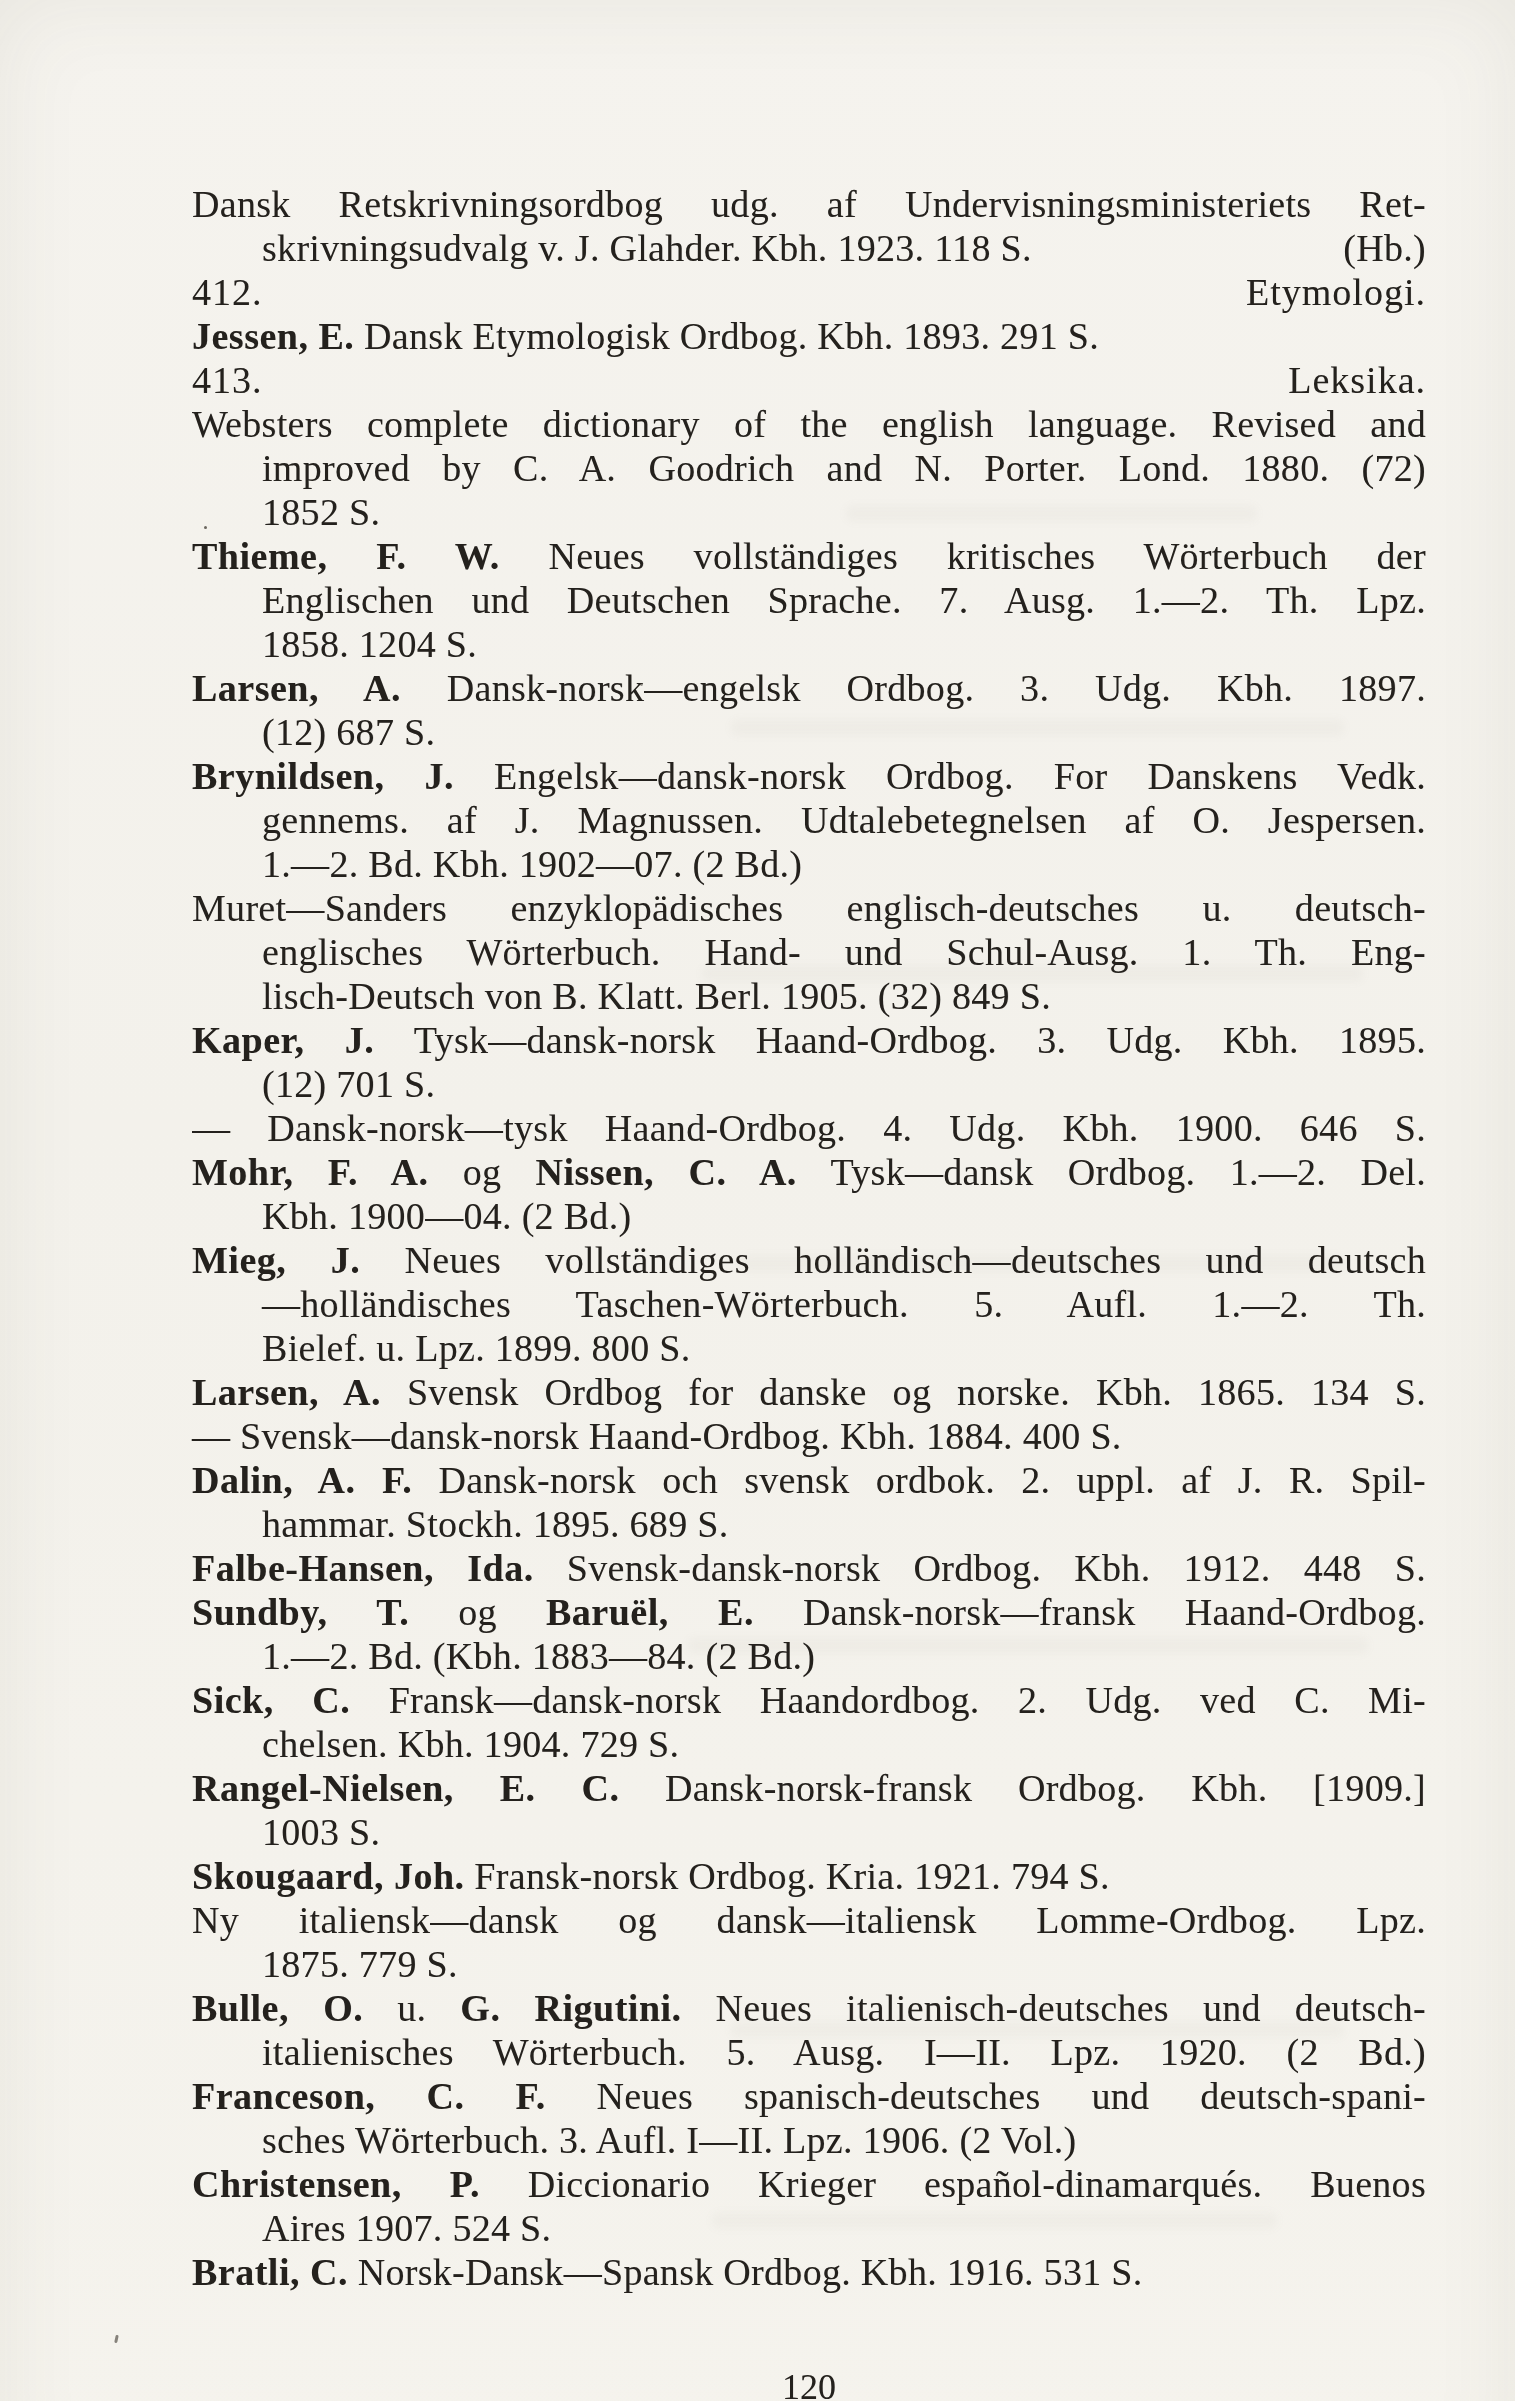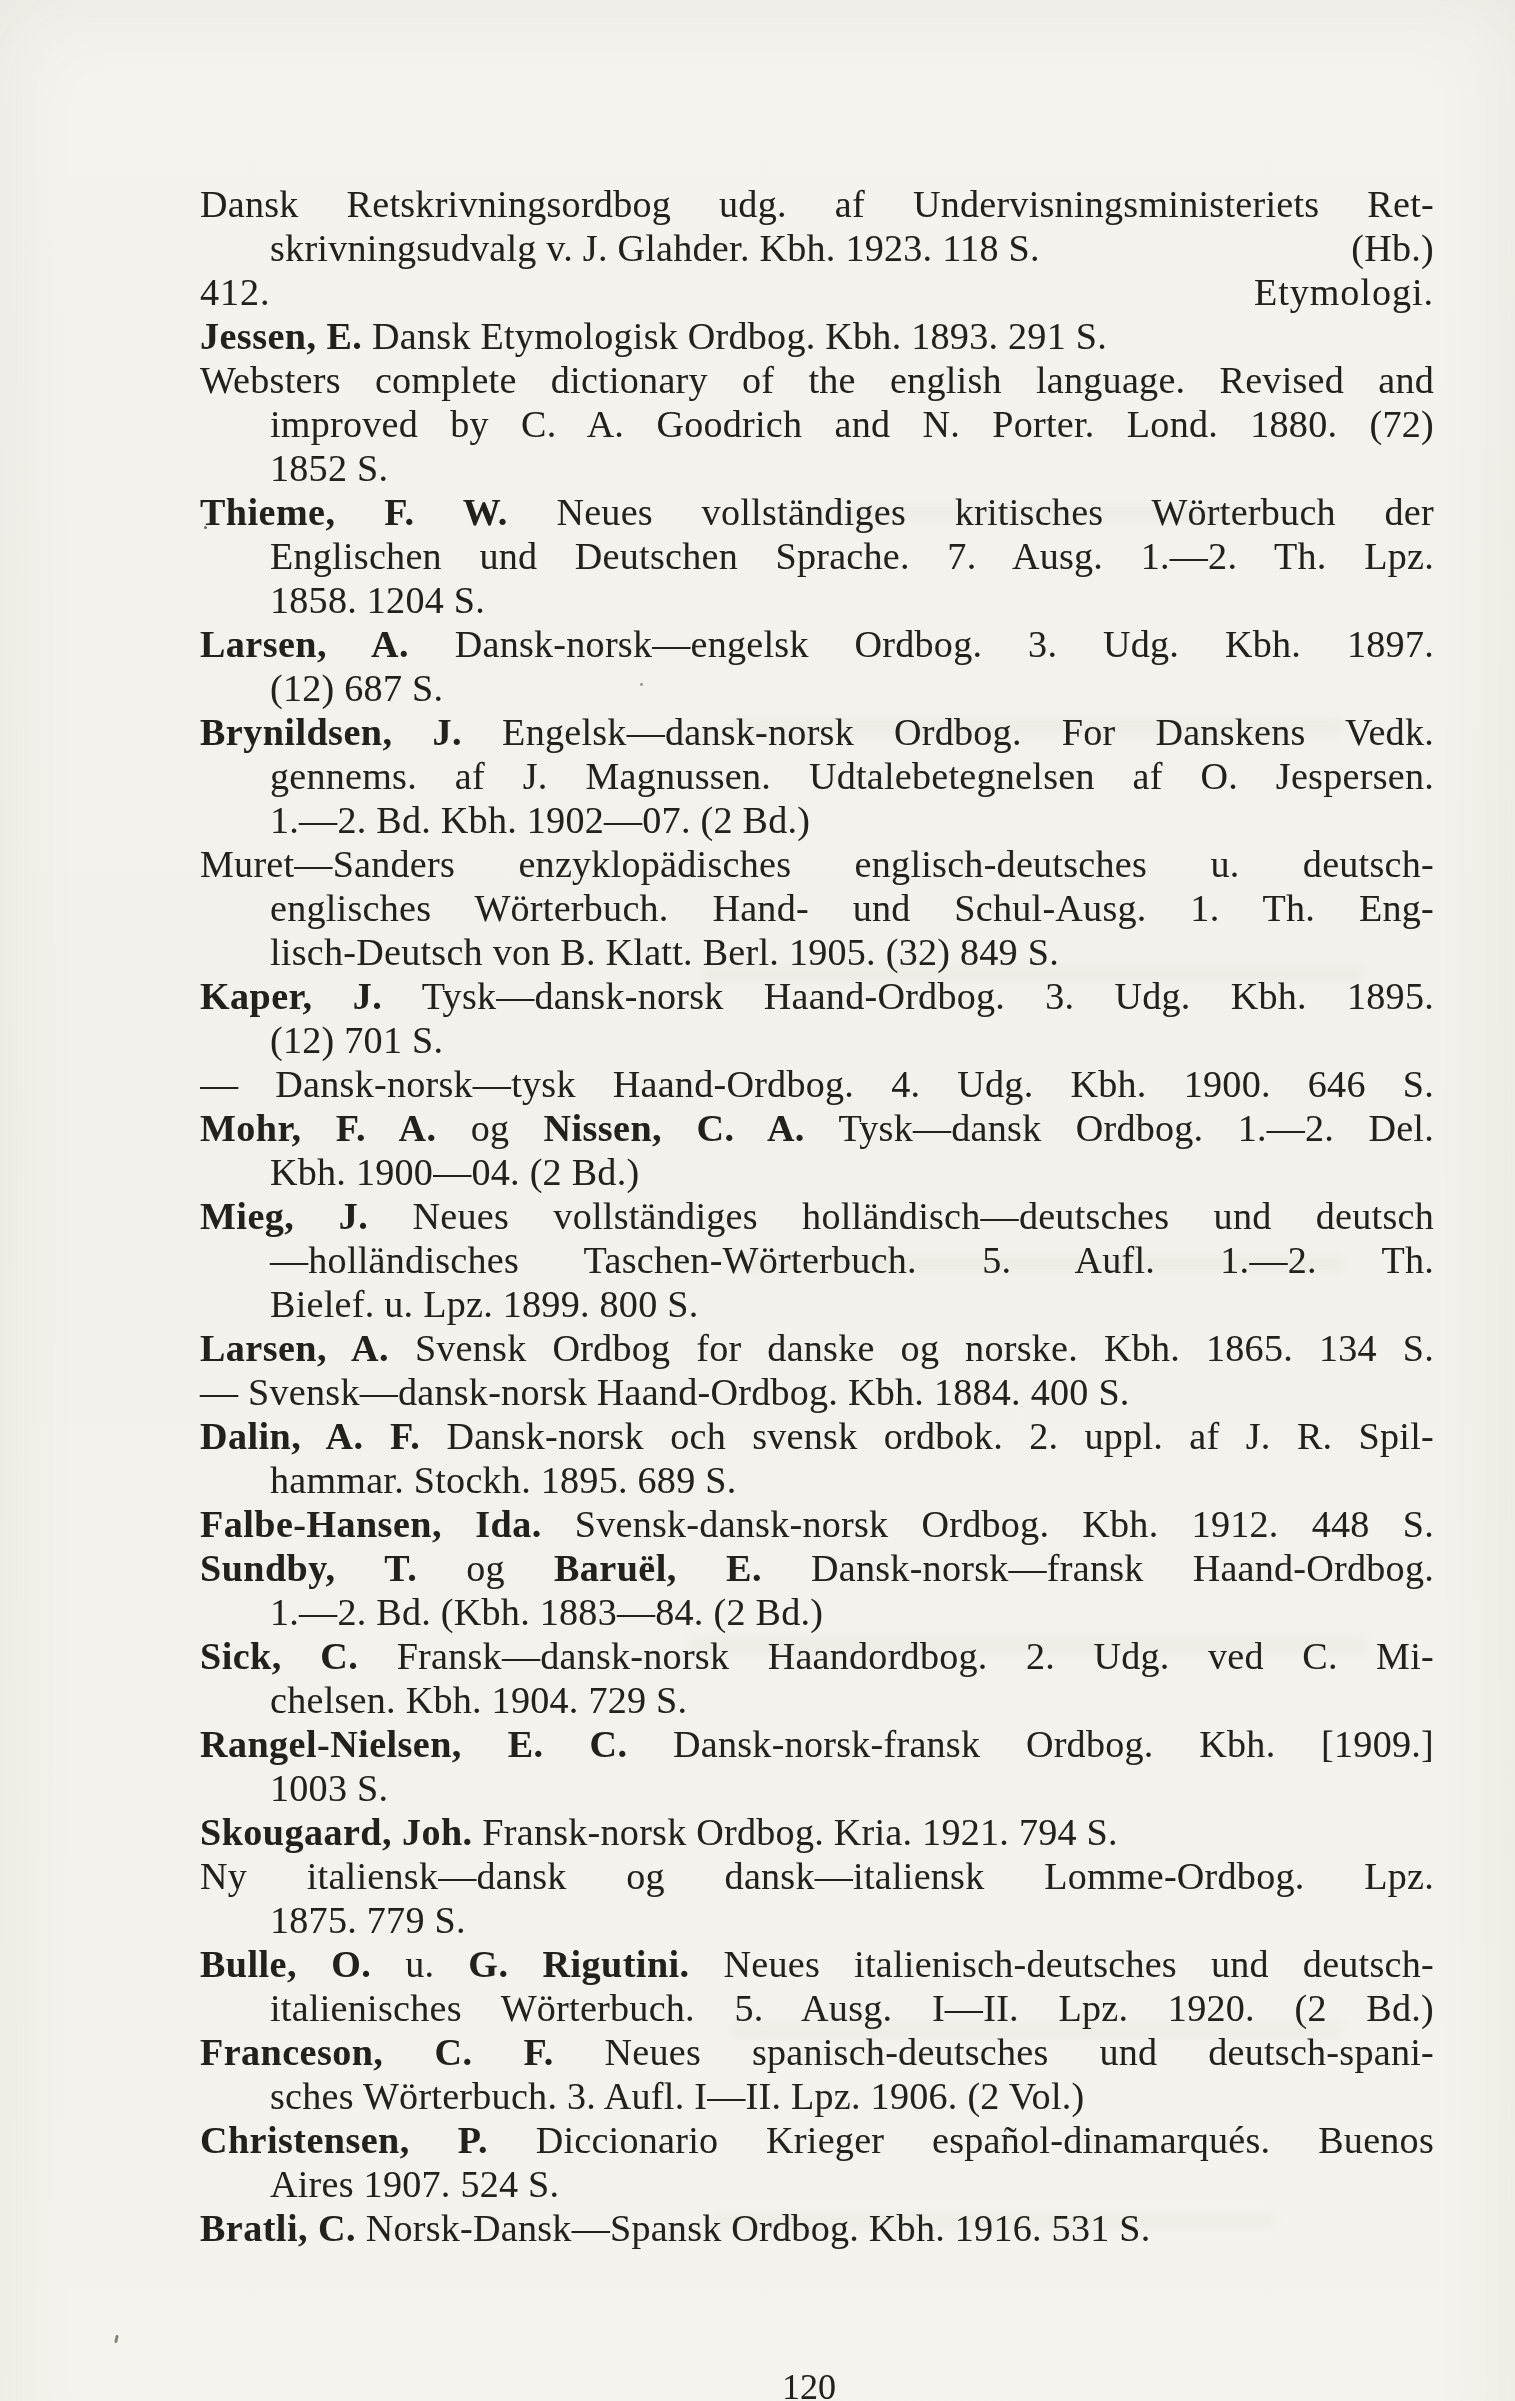--- a/index.html
+++ b/index.html
@@ -12,21 +12,21 @@
   .page {
     position: relative;
     width: 1515px; height: 2496px;
     overflow: hidden;
     background: linear-gradient(180deg, #f5f3ee 0%, #f3f1eb 45%, #f5f3ed 100%);
     box-shadow: inset 0 0 86px rgba(90,84,70,0.08);
     color: #24211d;
   }
   .text-block {
     position: absolute;
-    left: 200px; top: 182px;
+    left: 192px; top: 182px;
     width: 1234px;
   }
   .line {
     font-size: 38px;
     line-height: 44px;
     letter-spacing: 0.3px;
     white-space: nowrap;
     text-shadow: 0.3px 0.4px 0 rgba(33,30,26,0.18);
   }
   .line.jst {
@@ -99,20 +99,24 @@
           <span class="line-right">(Hb.)</span>
         </div>
       </div>
       <div class="sec line">
         <span>412.</span>
         <span>Etymologi.</span>
       </div>
       <div class="entry">
         <div class="line"><span class="b">Jessen, E.</span><span> Dansk Etymologisk Ordbog. Kbh. 1893. 291 S.</span></div>
       </div>
+      <div class="sec line">
+        <span>413.</span>
+        <span>Leksika.</span>
+      </div>
       <div class="entry">
         <div class="line jst"><span>Websters complete dictionary of the english language. Revised and</span></div>
         <div class="line ind jst"><span>improved by C. A. Goodrich and N. Porter. Lond. 1880. (72)</span></div>
         <div class="line ind"><span>1852 S.</span></div>
       </div>
       <div class="entry">
         <div class="line jst"><span class="b">Thieme, F. W.</span><span> Neues vollständiges kritisches Wörterbuch der</span></div>
         <div class="line ind jst"><span>Englischen und Deutschen Sprache. 7. Ausg. 1.—2. Th. Lpz.</span></div>
         <div class="line ind"><span>1858. 1204 S.</span></div>
       </div>

